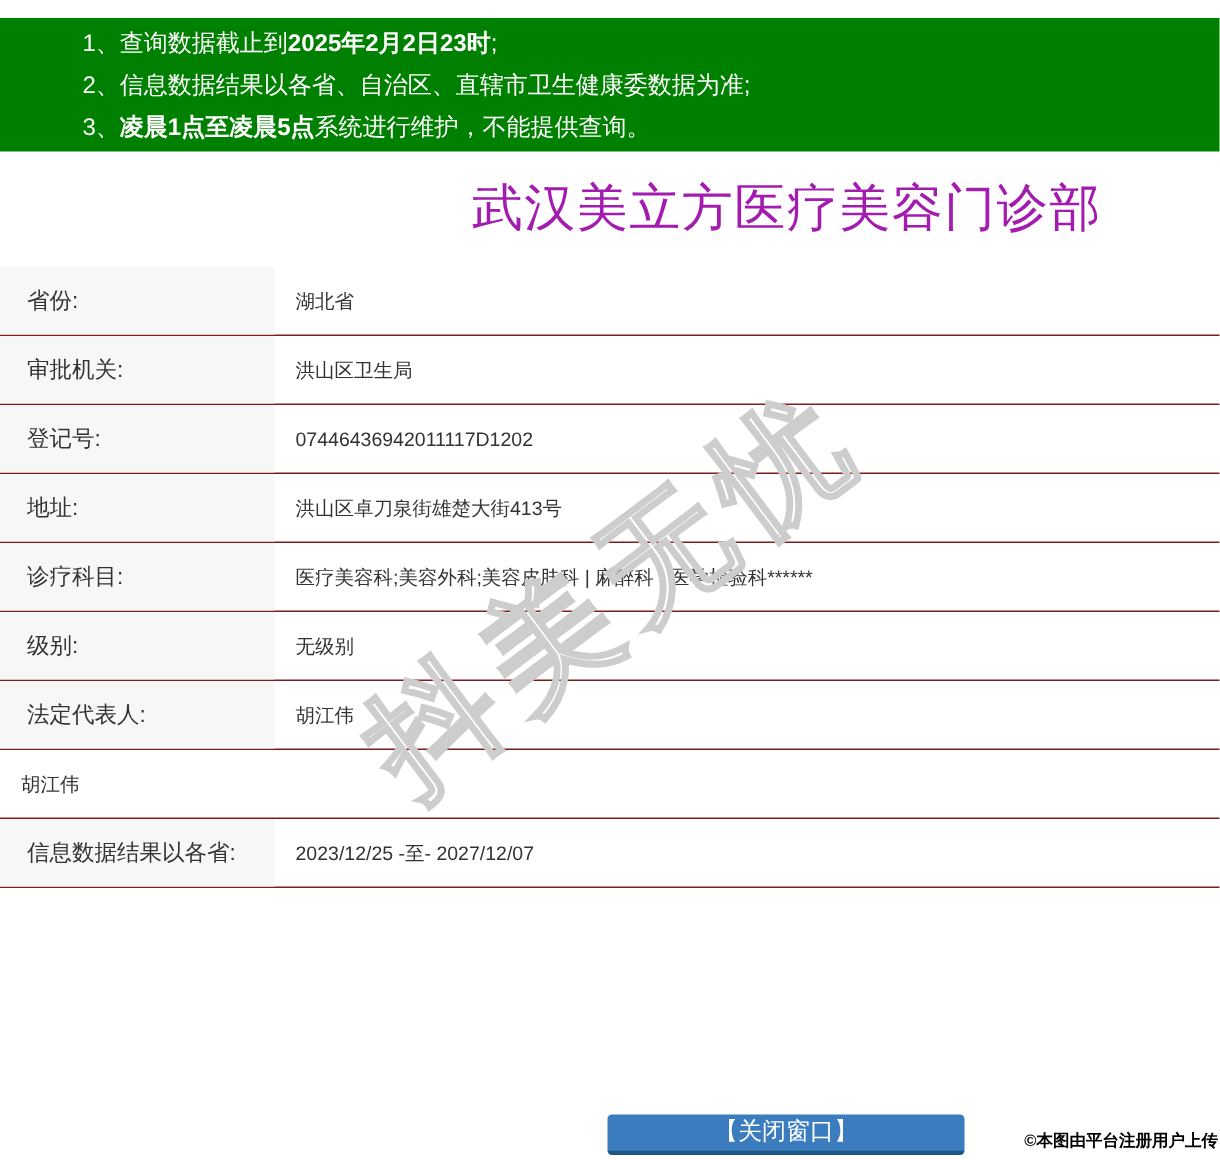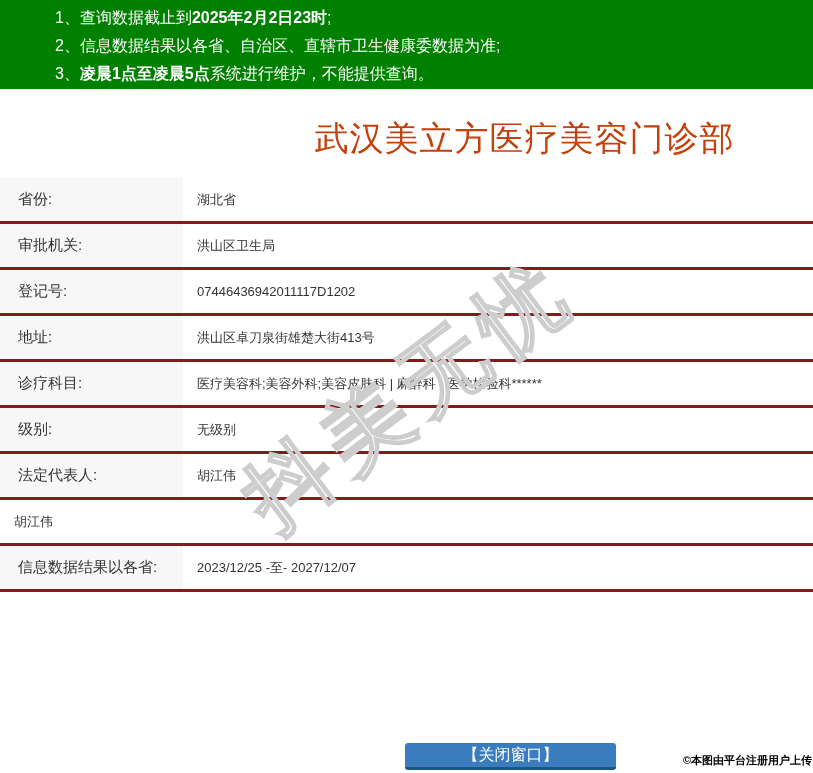--- a/index.html
+++ b/index.html
@@ -7,45 +7,45 @@
   body {
     position:relative;
     font-family:"Liberation Sans","DejaVu Sans",sans-serif;
     background:#ffffff;
     overflow:hidden;
     color:#333;
   }
 
   
   .notice-banner {
-    position:absolute; left:0; top:0; width:813px; height:89px;
+    position:absolute; left:0; top:12px; width:813px; height:89px;
     background:#008000;
     padding:4px 10px 0 55px;
   }
   .notice-line {
     color:#ffffff; font-size:16px; line-height:28px; white-space:nowrap;
   }
   .notice-line .b { font-weight:700; }
 
   
   .title-wrap {
     position:absolute; left:236px; right:0; top:116px;
     text-align:center;
   }
   .page-title {
-    font-size:34px; font-weight:400; color:#c2410c; letter-spacing:1px;
+    font-size:34px; font-weight:400; color:#a21caf; letter-spacing:1px;
     white-space:nowrap;
   }
 
   
   .info-table {
     position:absolute; left:0; right:0; top:178px;
   }
   .t-row {
-    display:flex; height:46px; border-bottom:3px solid #7f1d1d;
+    display:flex; height:46px; border-bottom:1px solid #7f1d1d;
     align-items:stretch;
     justify-content:flex-end;
   }
   .t-label {
     width:183px; background:#f7f7f7; flex:0 0 183px;
     display:flex; align-items:center; padding-left:18px;
     font-size:15px; color:#333;
   }
   .t-value {
     flex:1 1 auto; display:flex; align-items:center; padding-left:14px;
@@ -59,21 +59,21 @@
     color:transparent;
     -webkit-text-stroke:2px #cdcdcd;
     transform:rotate(-37deg);
     transform-origin:center center;
     pointer-events:none;
     z-index:5;
   }
 
   
   .close-btn {
-    position:absolute; left:405px; top:743px; width:211px; height:27px;
+    position:absolute; left:405px; top:743px; width:238px; height:27px;
     background:#3a7cbd; border:none; border-bottom:3px solid #1d5683;
     border-radius:3px;
     color:#ffffff; font-size:16px; line-height:24px; text-align:center;
     font-family:inherit; cursor:pointer;
   }
 
   
   .copyright {
     position:absolute; right:1px; top:753px;
     font-size:11px; font-weight:700; color:#000;

